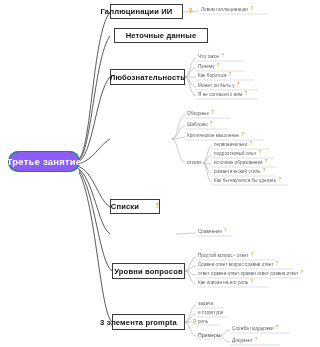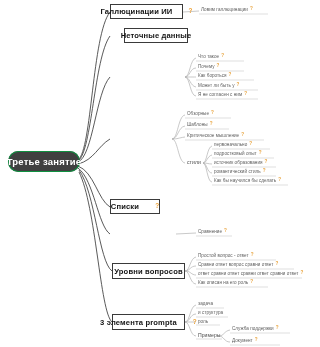--- a/index.html
+++ b/index.html
@@ -8,21 +8,21 @@
     background:#ffffff;
     font-family:"Liberation Sans", sans-serif;
     overflow:hidden;
     position:relative;
   }
   #map{position:absolute;left:0;top:0;width:310px;height:347px;}
   .svg-layer{position:absolute;left:0;top:0;width:310px;height:347px;pointer-events:none;}
 
   .root-node{
     position:absolute;
-    background:#404040;
+    background:#8b5cf6;
     color:#ffffff;
     border-radius:11px;
     font-size:9.5px;
     font-weight:600;
     letter-spacing:.2px;
     display:flex;align-items:center;justify-content:center;
     white-space:nowrap;
     box-shadow:0 0 0 1px #0f9040 inset;
   }
 
@@ -150,24 +150,27 @@
 
   <div class="root-node" style="left:8px;top:151px;width:72px;height:21px;">
     <span>Третье занятие</span>
   </div>
 
   <div class="topic" style="left:110px;top:4px;width:73px;height:15px;">
     <span>Галлюцинации ИИ</span>
     <span class="badge">?</span>
   </div>
 
-  <div class="topic" style="left:124px;top:28px;width:64px;height:15px;">
+  <div class="topic" style="left:114px;top:28px;width:94px;height:15px;">
     <span>Неточные данные</span>
   </div>
 
+  <div class="topic" style="left:110px;top:69px;width:75px;height:16px;">
+    <span>Любознательность</span>
+  </div>
 
 
   <div class="topic" style="left:110px;top:199px;width:50px;height:15px;align-items:center;">
     <span>Списки</span>
     <span class="badge">?</span>
   </div>
 
 
   <div class="topic" style="left:112px;top:263px;width:73px;height:16px;">
     <span>Уровни вопросов</span>

